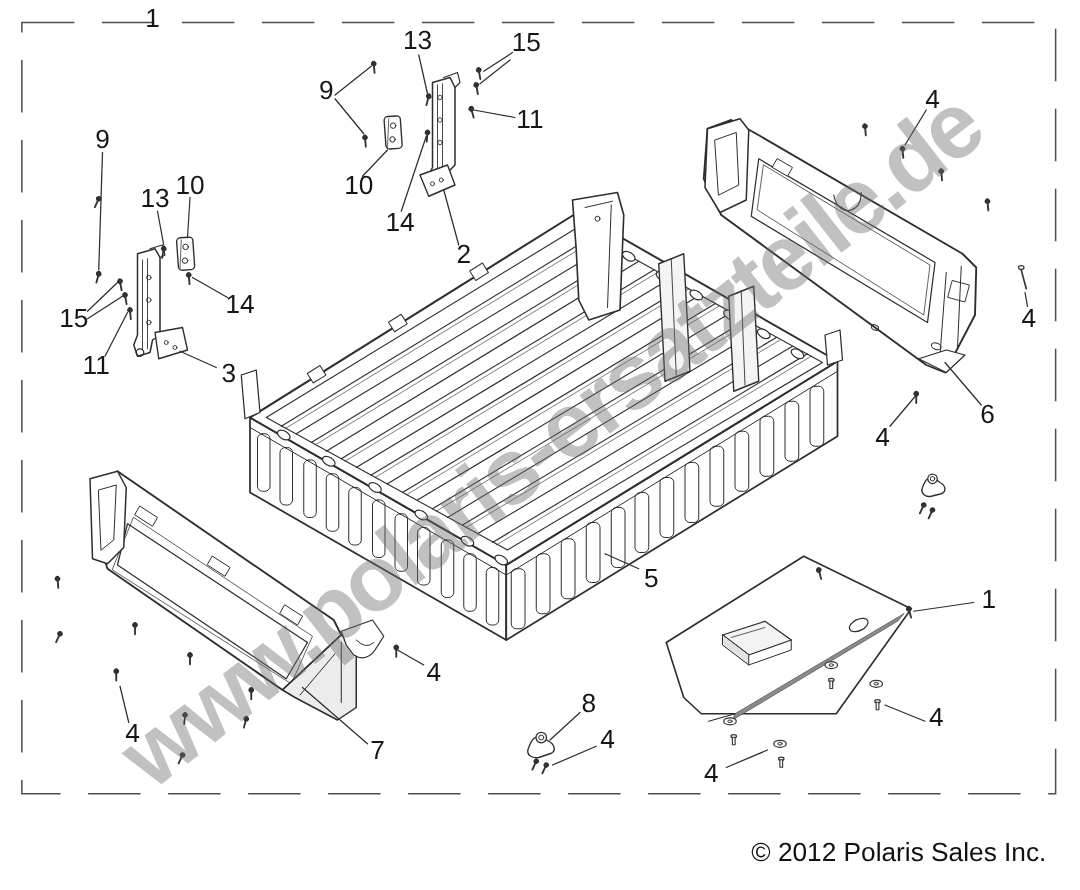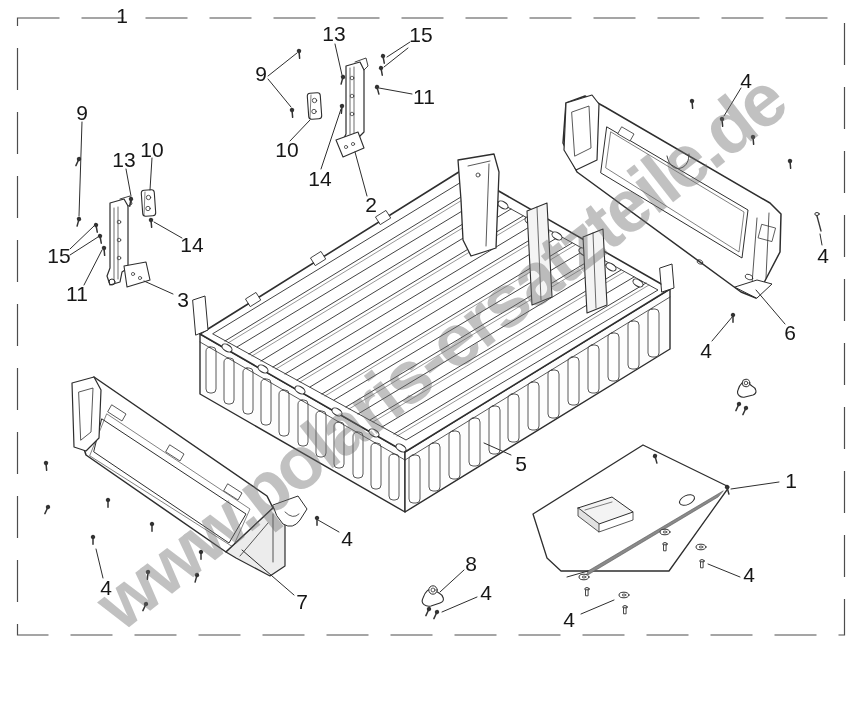--- a/index.html
+++ b/index.html
@@ -363,13 +363,14 @@
       <div class="callout" style="left: 791px; top: 480px;">1</div>
       <div class="callout" style="left: 347px; top: 538px;">4</div>
       <div class="callout" style="left: 302px; top: 601px;">7</div>
       <div class="callout" style="left: 106px; top: 587px;">4</div>
       <div class="callout" style="left: 471px; top: 563px;">8</div>
       <div class="callout" style="left: 486px; top: 592px;">4</div>
       <div class="callout" style="left: 749px; top: 574px;">4</div>
       <div class="callout" style="left: 569px; top: 619px;">4</div>
     </div>
 
+  <div id="footer">© 2012 Polaris Sales Inc.</div>
 </div>
 
 </body></html>

